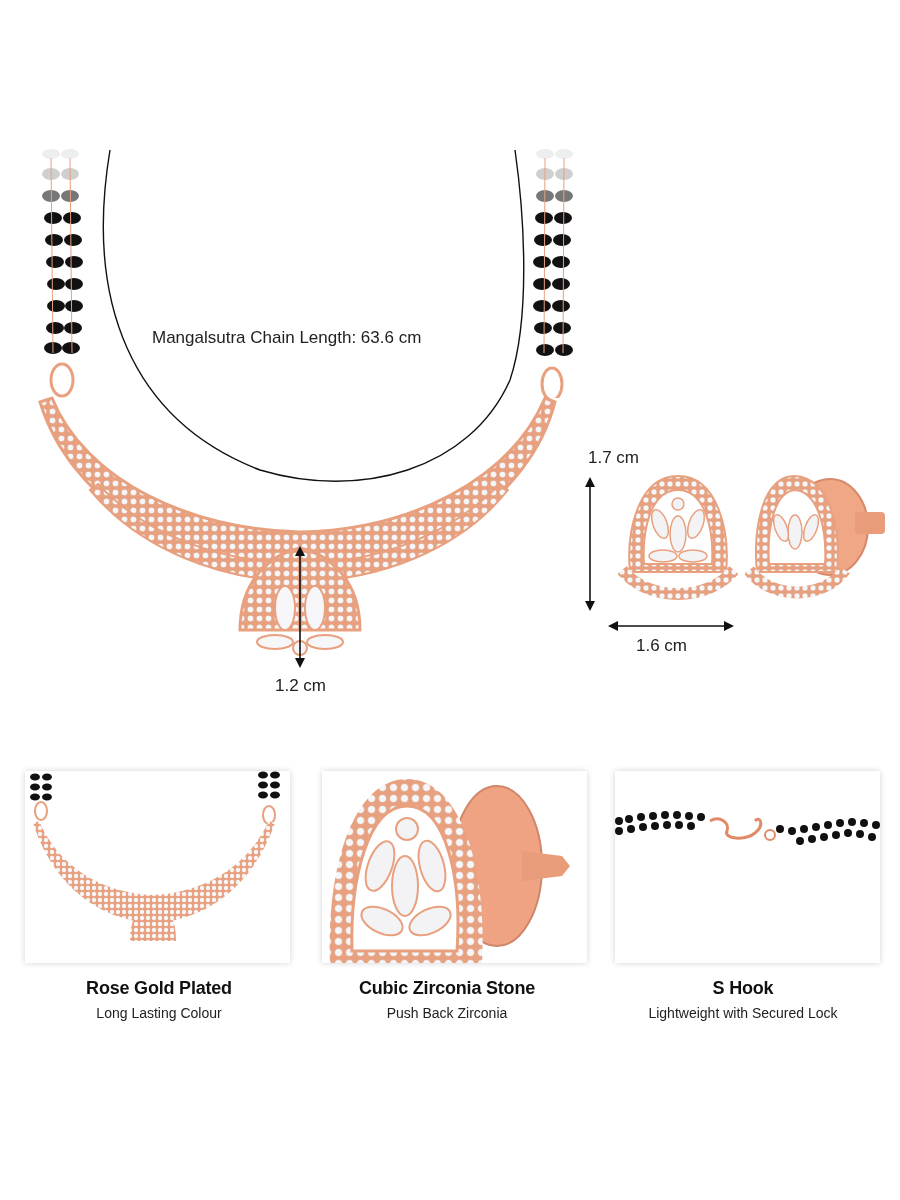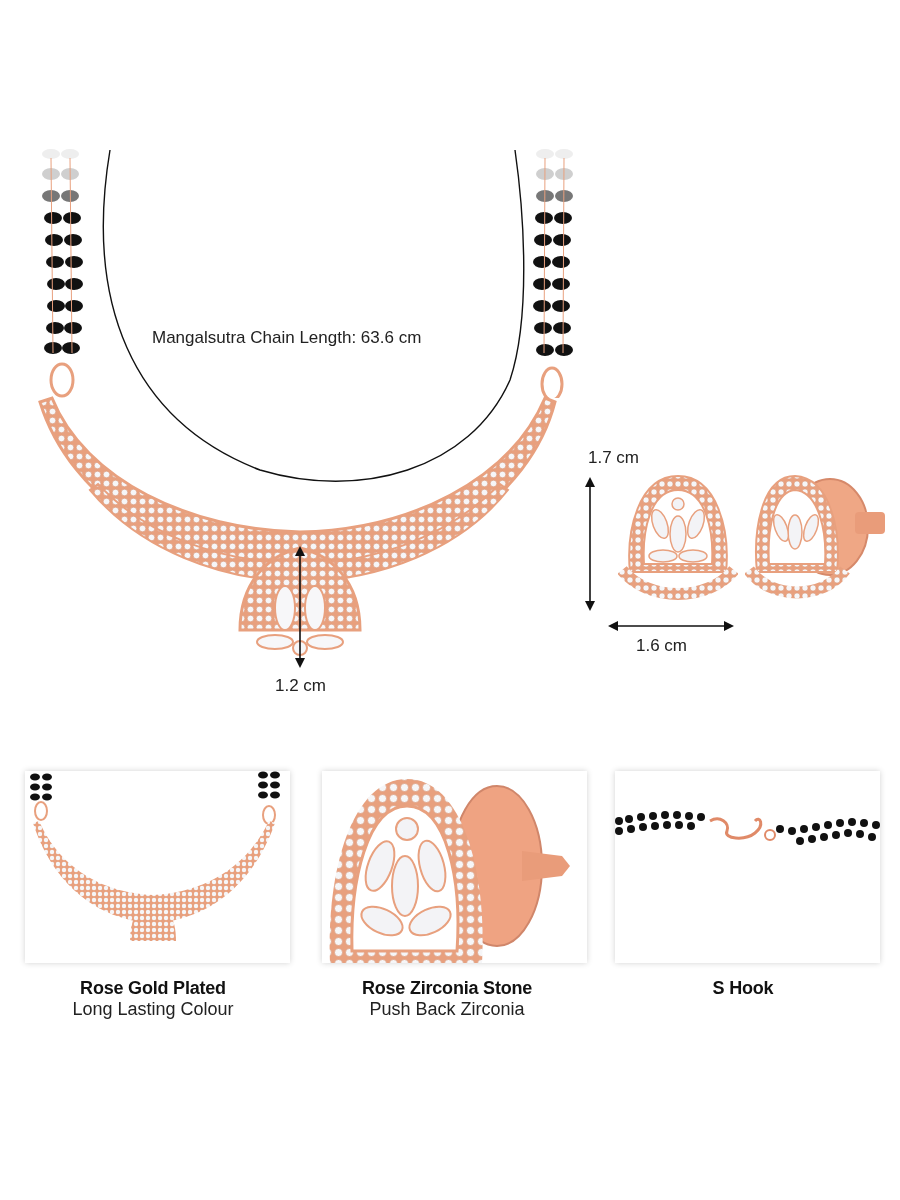--- a/index.html
+++ b/index.html
@@ -4,21 +4,21 @@
 <style>
   html, body { margin: 0; padding: 0; background: #ffffff; }
   body { width: 900px; height: 1200px; position: relative; overflow: hidden;
          font-family: "Liberation Sans", "DejaVu Sans", sans-serif; color: #1a1a1a; }
   .abs { position: absolute; }
   .label { font-size: 17px; color: #222; white-space: nowrap; }
   .panel { position: absolute; top: 771px; width: 265px; height: 192px; background: #fff;
            box-shadow: 0 0 6px rgba(0,0,0,0.18); overflow: hidden; }
   .cap { position: absolute; top: 978px; width: 300px; text-align: center; }
   .cap-title { font-weight: bold; font-size: 18px; color: #111; letter-spacing: -0.2px; }
-  .cap-sub { font-size: 18px; color: #222; }
+  .cap-sub { font-size: 14px; color: #222; margin-top: 6px; }
   svg { display: block; }
 </style>
 </head>
 <body>
 
 <div class="abs" style="left:0;top:0;width:872px;height:740px;">
 
   <svg class="abs" style="left:0;top:0" width="900" height="740">
     <path d="M 110 150 C 85 300, 130 420, 260 470 C 360 500, 470 470, 510 380 C 530 320, 525 220, 515 150" fill="none" stroke="#111" stroke-width="1.4"></path>
   </svg>
@@ -244,23 +244,24 @@
         <ellipse cx="221" cy="64" rx="4" ry="4"></ellipse>
       <ellipse cx="233" cy="62" rx="4" ry="4"></ellipse>
         <ellipse cx="245" cy="63" rx="4" ry="4"></ellipse>
       <ellipse cx="257" cy="66" rx="4" ry="4"></ellipse>
     </g>
     <path d="M 95 50 C 105 44, 115 52, 112 60 C 108 68, 130 70, 140 62 C 150 54, 145 44, 140 50" fill="none" stroke="#e08a68" stroke-width="3"></path>
     <circle cx="155" cy="64" r="5" fill="none" stroke="#e08a68" stroke-width="2"></circle>
   </svg>
 </div>
 
-<div class="cap" style="left:3px;">
+<div class="cap" style="left:9px;">
   <div class="cap-title">Rose Gold Plated</div>
   <div class="cap-sub">Long Lasting Colour</div>
 </div>
 <div class="cap" style="left:297px;">
-  <div class="cap-title">Rose Zirconia Stone</div>
+  <div class="cap-title">Cubic Zirconia Stone</div>
   <div class="cap-sub">Push Back Zirconia</div>
 </div>
 <div class="cap" style="left:593px;">
   <div class="cap-title">S Hook</div>
+  <div class="cap-sub">Lightweight with Secured Lock</div>
 </div>
 
 </body></html>

